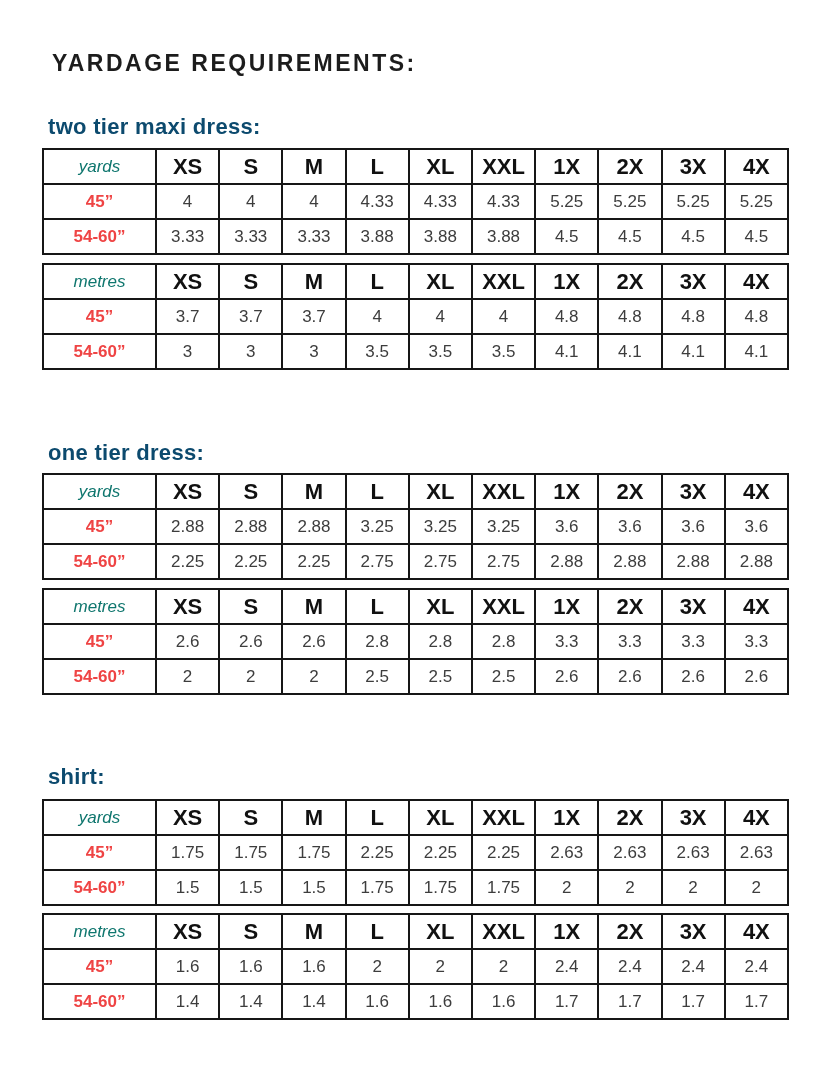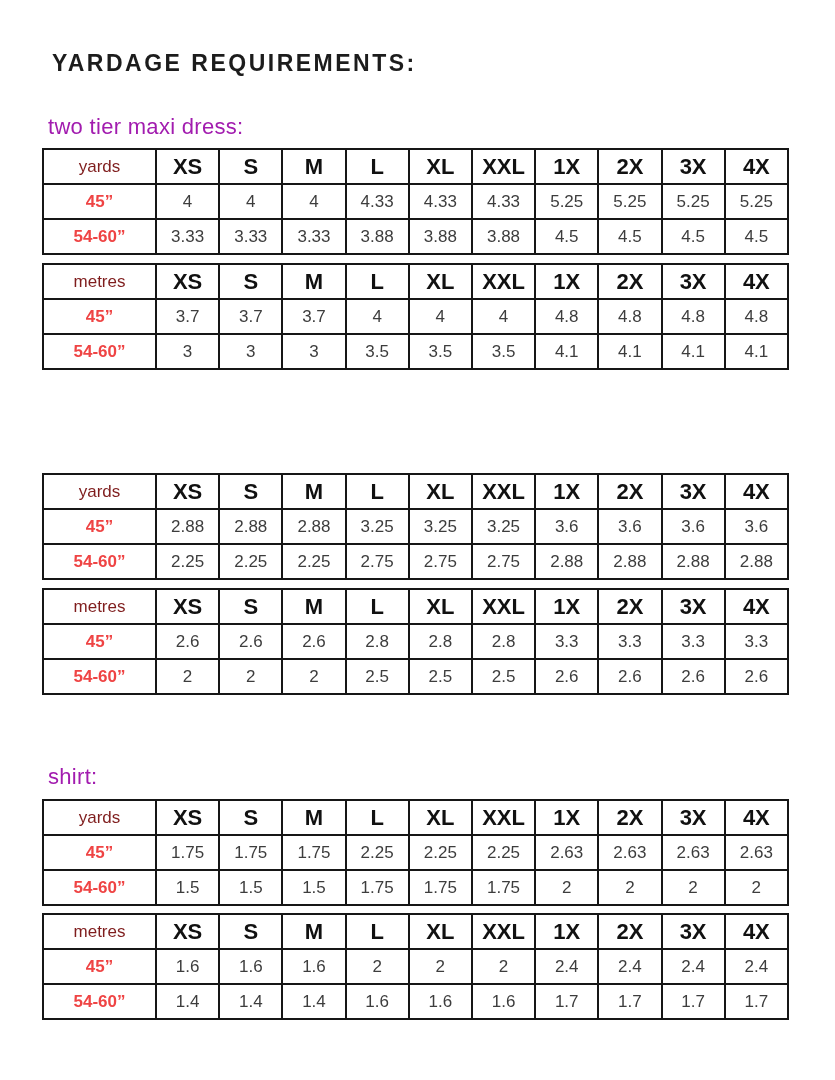--- a/index.html
+++ b/index.html
@@ -24,45 +24,46 @@
     font-size: 23px;
     font-weight: 700;
     letter-spacing: 2.5px;
     color: #1c1c1c;
   }
   .section-label {
     position: absolute;
     left: 48px;
     margin: 0;
     font-size: 22px;
-    font-weight: 400;
+    font-weight: 700;
     letter-spacing: 0.3px;
-    color: #a21caf;
+    color: #0c4a6e;
   }
   .yardage-table {
     position: absolute;
     left: 42px;
     width: 747px;
     border-collapse: collapse;
     table-layout: fixed;
     background: #ffffff;
   }
   .yardage-table th, .yardage-table td {
     border: 2px solid #161616;
     height: 33px;
     text-align: center;
     vertical-align: middle;
     padding: 0;
     font-size: 17px;
     line-height: 1;
   }
   .yardage-table .unit-cell {
+    font-style: italic;
     font-weight: 400;
     font-size: 17px;
-    color: #7f1d1d;
+    color: #0f766e;
     border-radius: 17px;
   }
   .yardage-table .size-header {
     font-style: normal;
     font-weight: 700;
     font-size: 22px;
     color: #111111;
   }
   .yardage-table .row-label {
     font-weight: 700;
@@ -202,20 +203,21 @@
           <td class="value-cell">3.5</td>
           <td class="value-cell">3.5</td>
           <td class="value-cell">4.1</td>
           <td class="value-cell">4.1</td>
           <td class="value-cell">4.1</td>
           <td class="value-cell">4.1</td>
         </tr>
       </tbody>
     </table>
 
+  <h2 class="section-label" id="label-s1">one tier dress:</h2>
   <table class="yardage-table" id="table-s1-t0">
       <colgroup>
         <col style="width: 113px;">
         <col>
         <col>
         <col>
         <col>
         <col>
         <col>
         <col>

